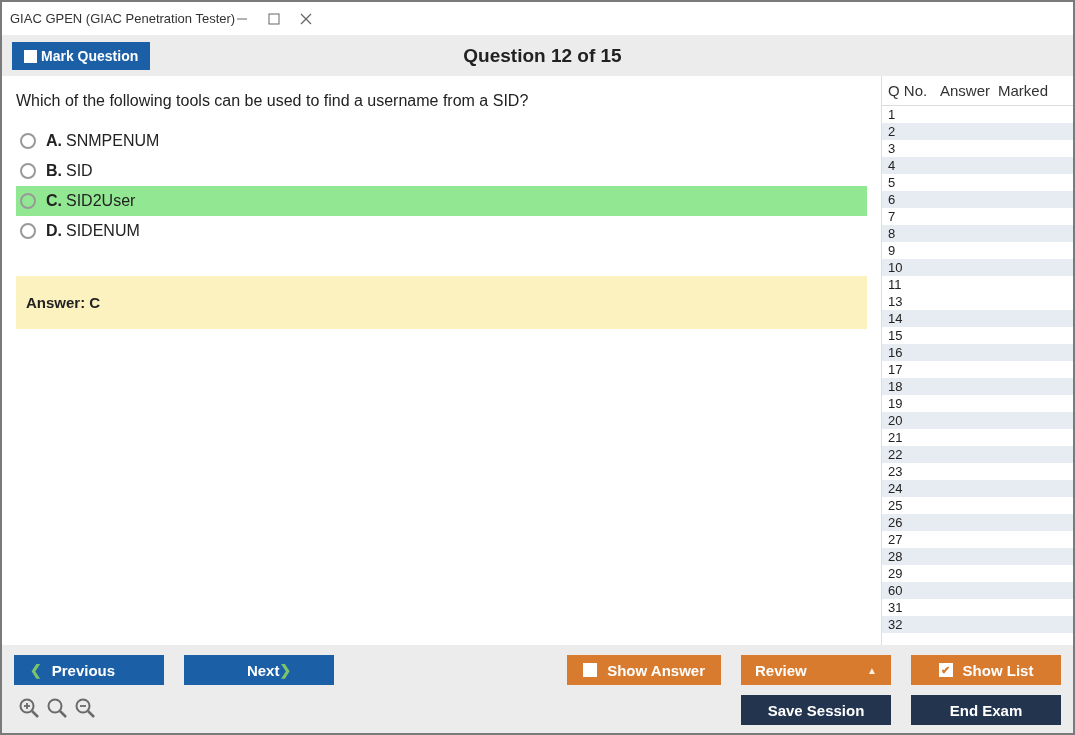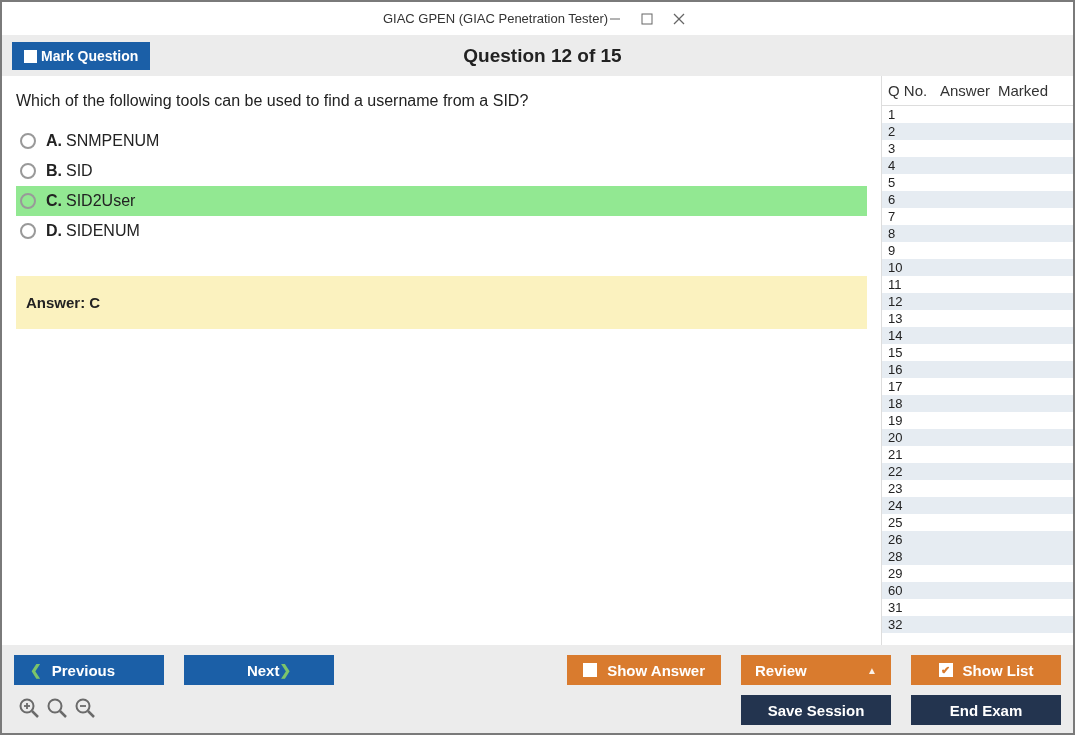--- a/index.html
+++ b/index.html
@@ -1,18 +1,18 @@
 <!DOCTYPE html>
 <html><head>
 <meta charset="utf-8">
 <style>
   * { box-sizing: border-box; margin: 0; padding: 0; }
   html, body { width: 1075px; height: 735px; font-family: Arial, Helvetica, sans-serif; font-size: 14px; color: #222; overflow:hidden;}
   .window { width:1075px; height:735px; border:2px solid #7a7a7a; display:flex; flex-direction:column; background:#fff;}
-  .titlebar { height:34px; background:#fff; display:flex; align-items:center; justify-content:center; padding:0 8px; border-bottom:1px solid #ececec;}
+  .titlebar { height:34px; background:#fff; display:flex; align-items:center; justify-content:flex-start; padding:0 8px; border-bottom:1px solid #ececec;}
   .titlebar-title { font-size:13px; color:#333;}
   .win-controls { display:flex; gap:18px; align-items:center; padding-right:6px;}
   .win-btn { width:14px; height:14px; color:#555; display:flex; align-items:center; justify-content:center; cursor:default;}
   .toolbar { height:40px; background:#ececec; display:flex; align-items:center; position:relative; padding:0 10px;}
   .mark-btn { background:#1b5fa7; color:#fff; font-weight:bold; font-size:14px; height:28px; padding:0 12px; display:flex; align-items:center; gap:4px; border:none; cursor:pointer;}
   .mark-btn .chk { width:13px; height:13px; background:#fff;}
   .q-title { position:absolute; left:10px; right:0; text-align:center; font-weight:bold; font-size:19px; color:#222; pointer-events:none;}
   .main { flex:1; display:flex; overflow:hidden;}
   .content { flex:1; padding:10px 14px 0 14px; display:flex; flex-direction:column; overflow:hidden;}
   .q-text { font-size:16px; margin:6px 0 16px 0;}
@@ -129,35 +129,35 @@
           <div class="sp-row even">2</div>
           <div class="sp-row">3</div>
           <div class="sp-row even">4</div>
           <div class="sp-row">5</div>
           <div class="sp-row even">6</div>
           <div class="sp-row">7</div>
           <div class="sp-row even">8</div>
           <div class="sp-row">9</div>
           <div class="sp-row even">10</div>
           <div class="sp-row">11</div>
-          <div class="sp-row even">12</div>
           <div class="sp-row">13</div>
           <div class="sp-row even">14</div>
           <div class="sp-row">15</div>
           <div class="sp-row even">16</div>
           <div class="sp-row">17</div>
           <div class="sp-row even">18</div>
           <div class="sp-row">19</div>
           <div class="sp-row even">20</div>
           <div class="sp-row">21</div>
           <div class="sp-row even">22</div>
           <div class="sp-row">23</div>
           <div class="sp-row even">24</div>
           <div class="sp-row">25</div>
           <div class="sp-row even">26</div>
+          <div class="sp-row">27</div>
           <div class="sp-row even">28</div>
           <div class="sp-row">29</div>
           <div class="sp-row even">60</div>
           <div class="sp-row">31</div>
           <div class="sp-row even">32</div>
         </div>
     </div>
   </div>
 
   <div class="footer">

